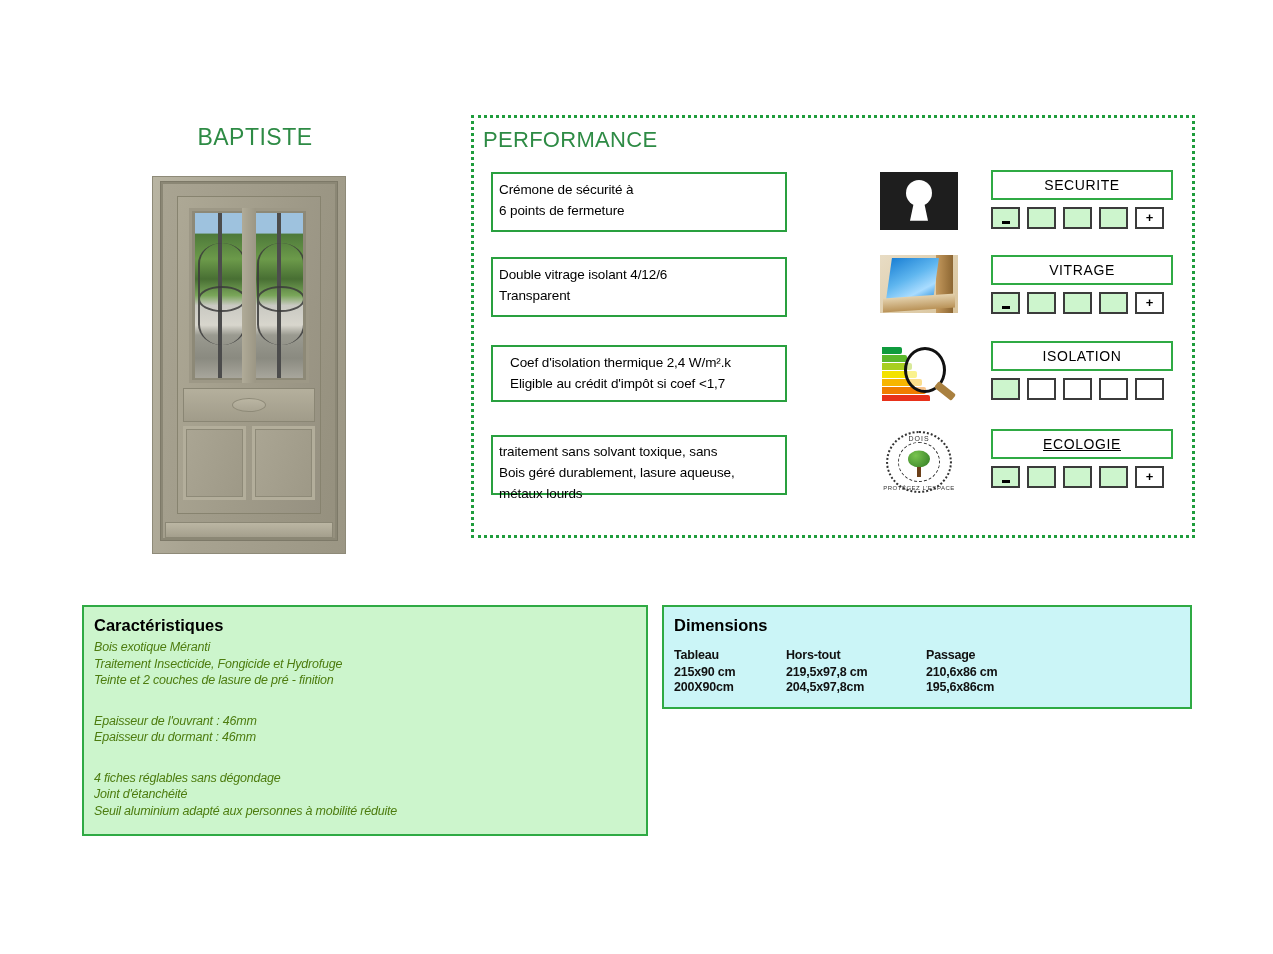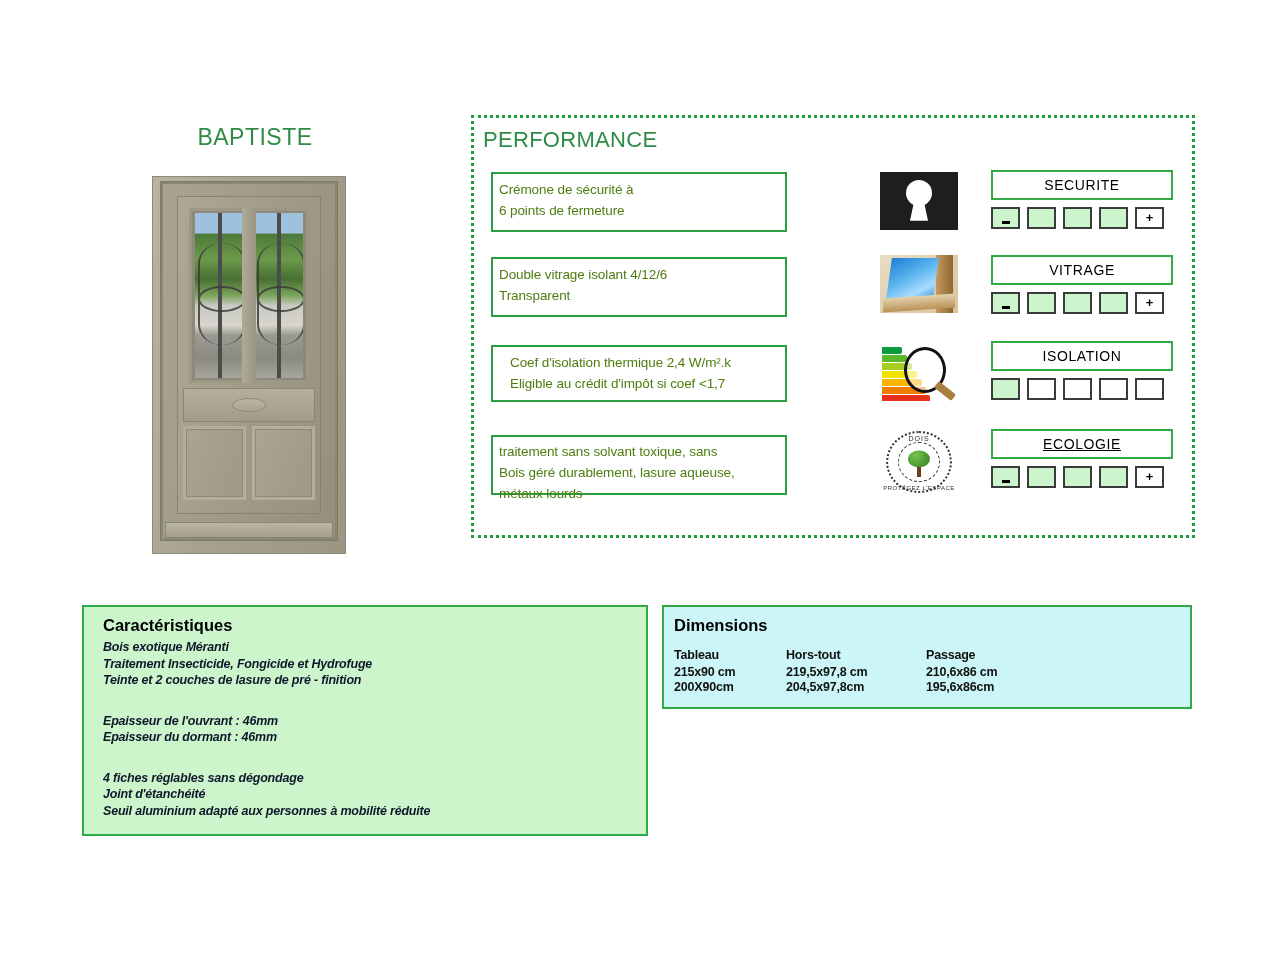--- a/index.html
+++ b/index.html
@@ -173,21 +173,21 @@
   .perf-text {
     position: absolute;
     left: 17px;
     top: 0;
     width: 296px;
     border: 2px solid #29a03f;
     background: #ffffff;
     box-sizing: border-box;
     padding: 6px 2px 4px 6px;
     font-size: 13.5px;
-    color: #4d7c0f;
+    color: #000000;
     line-height: 1.55;
     letter-spacing: -0.1px;
   }
   .perf-row.r0 .perf-text { height: 60px; }
   .perf-row.r1 .perf-text { height: 60px; }
   .perf-row.r2 .perf-text { height: 57px; padding-left: 17px; }
   .perf-row.r3 .perf-text { height: 60px; padding-top: 5px; }
 
   .perf-icon {
     position: absolute;
@@ -333,42 +333,42 @@
   }
 
   
   #caracteristiques-panel {
     position: absolute;
     left: 82px; top: 605px;
     width: 566px; height: 231px;
     background: #ccf5cc;
     border: 2px solid #2faa44;
     box-sizing: border-box;
-    padding: 9px 19px;
+    padding: 9px 10px;
   }
   #dimensions-panel {
     position: absolute;
     left: 662px; top: 605px;
     width: 530px; height: 104px;
     background: #cbf5f7;
     border: 2px solid #2faa44;
     box-sizing: border-box;
     padding: 9px 10px;
   }
   .panel-heading {
     font-size: 16.5px;
     font-weight: bold;
     color: #000;
     margin-bottom: 4px;
   }
   .spec-line {
     font-size: 12.5px;
     font-style: italic;
-    font-weight: bold;
-    color: #0f172a;
+    font-weight: normal;
+    color: #4d7c0f;
     line-height: 1.32;
     letter-spacing: -0.2px;
   }
   .spec-gap { height: 24px; }
 
   .dim-table { width: 100%; border-collapse: collapse; margin-top: 13px; }
   .dim-table td {
     font-size: 12.5px;
     color: #111;
     padding: 0 0 1px 0;

